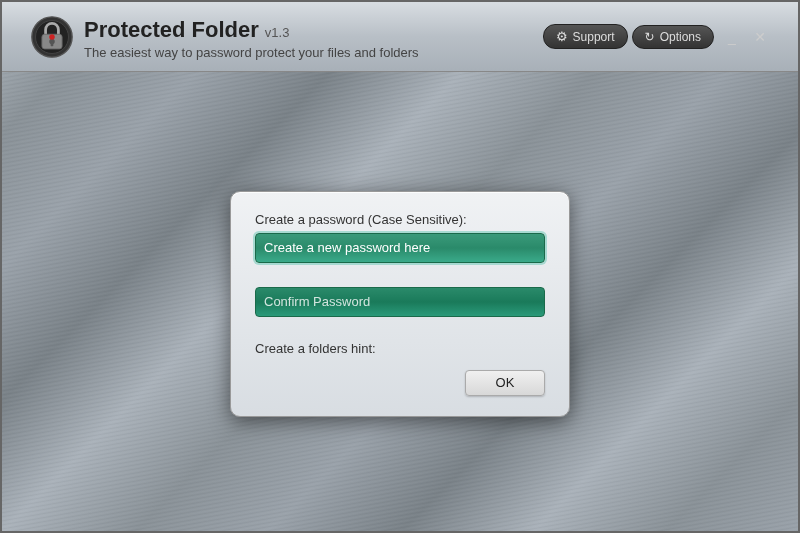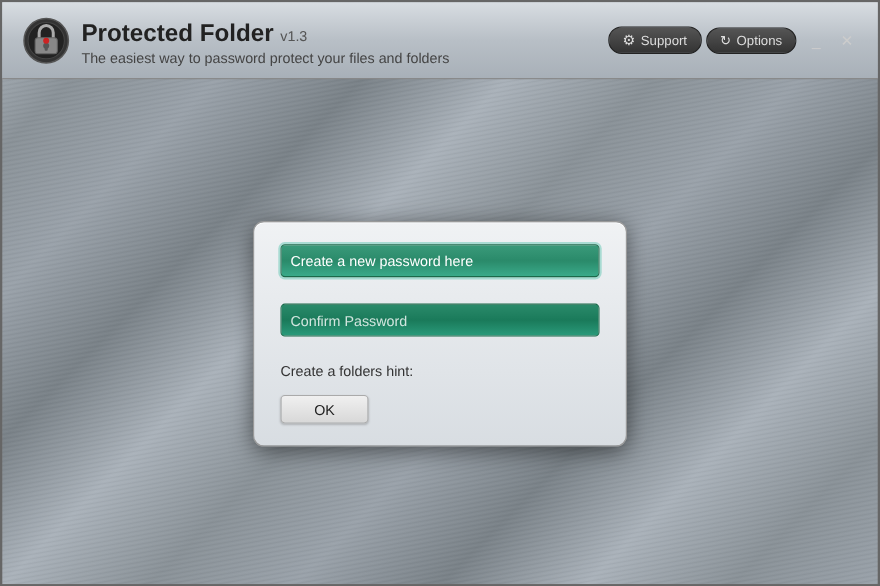--- a/index.html
+++ b/index.html
@@ -39,21 +39,21 @@
       );
       pointer-events: none;
     }
 
     
     .titlebar {
       height: 70px;
       background: linear-gradient(180deg, #d8dde2 0%, #b8bfc6 50%, #a8b0b8 100%);
       display: flex;
       align-items: center;
-      padding: 0 18px;
+      padding: 0 28px;
       border-bottom: 1px solid #888;
       position: relative;
     }
 
     .titlebar-logo {
       width: 48px;
       height: 48px;
       margin-right: 10px;
       flex-shrink: 0;
     }
@@ -160,21 +160,21 @@
       box-shadow: 0 0 0 2px rgba(100,200,180,0.5);
     }
 
     .dialog-input::placeholder {
       color: rgba(255,255,255,0.8);
       font-style: normal;
     }
 
     .dialog-buttons {
       display: flex;
-      justify-content: flex-start;
+      justify-content: flex-end;
       margin-top: 14px;
     }
 
     .dialog-btn {
       width: 80px;
       height: 26px;
       background: linear-gradient(180deg, #f0f0f0 0%, #d8d8d8 100%);
       border: 1px solid #aaa;
       border-radius: 4px;
       font-size: 13px;
@@ -236,20 +236,21 @@
       <div class="window-btn">
         <span>✕</span>
       </div>
     </div>
   </div>
 
   <div class="content">
 
     <div class="dialog">
 
+      <div class="dialog-label">Create a password (Case Sensitive):</div>
 
       <input type="text" class="dialog-input focused" value="Create a new password here" placeholder="Create a new password here" style="">
 
       <input type="password" class="dialog-input" placeholder="Confirm Password" style="">
 
       <div class="dialog-label">Create a folders hint:</div>
 
 
       <div class="dialog-buttons">
         <button class="dialog-btn">OK</button>

